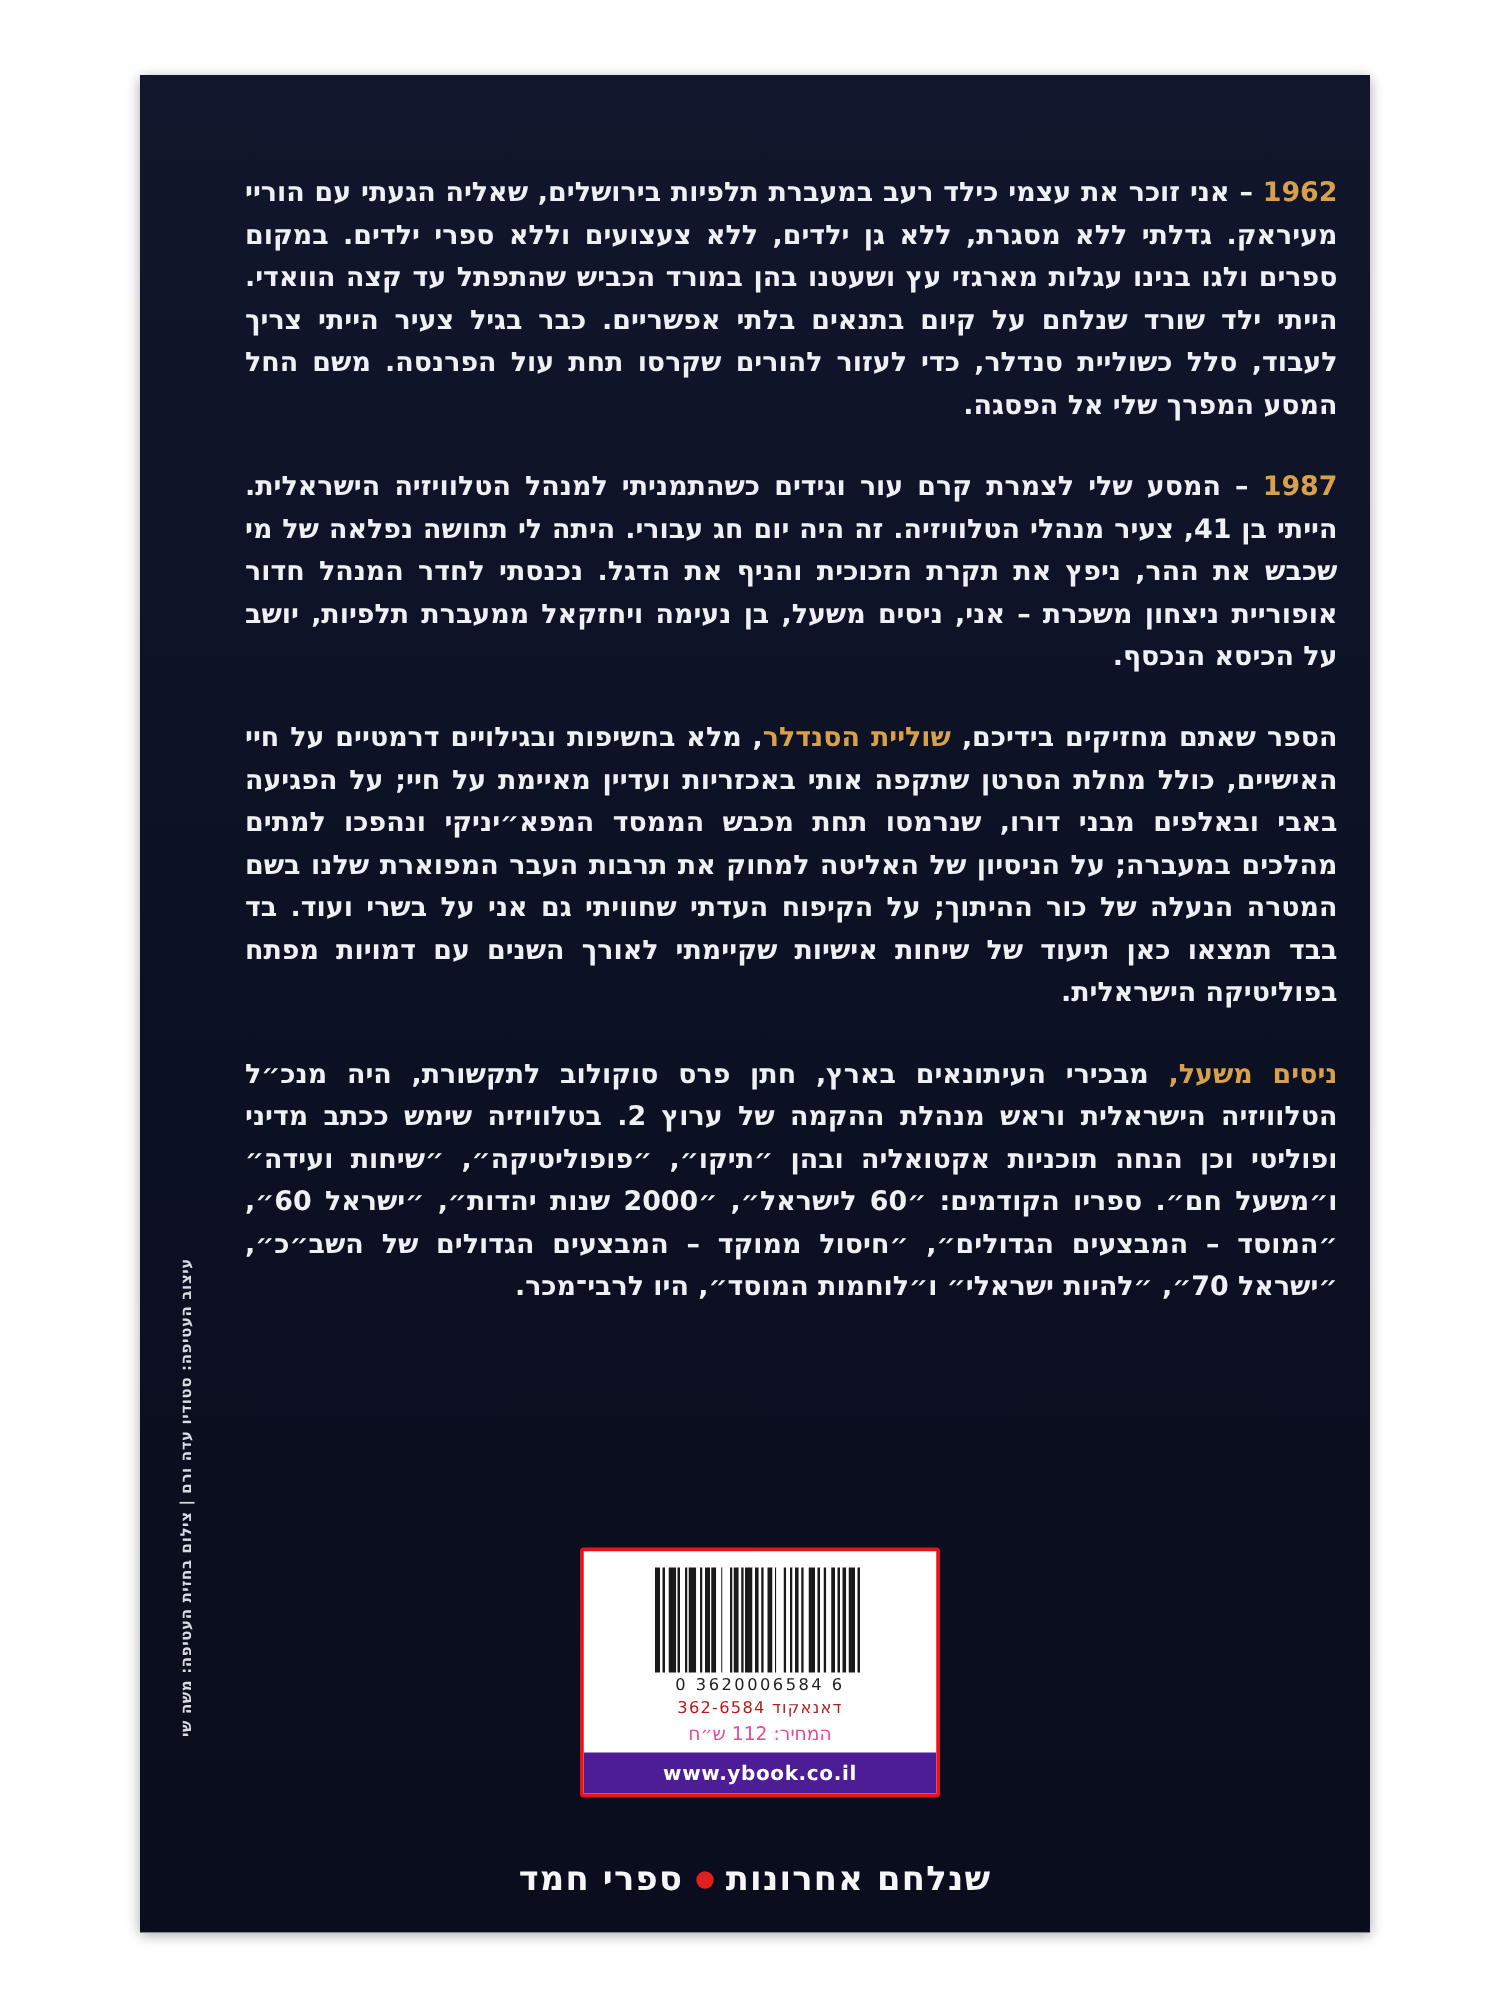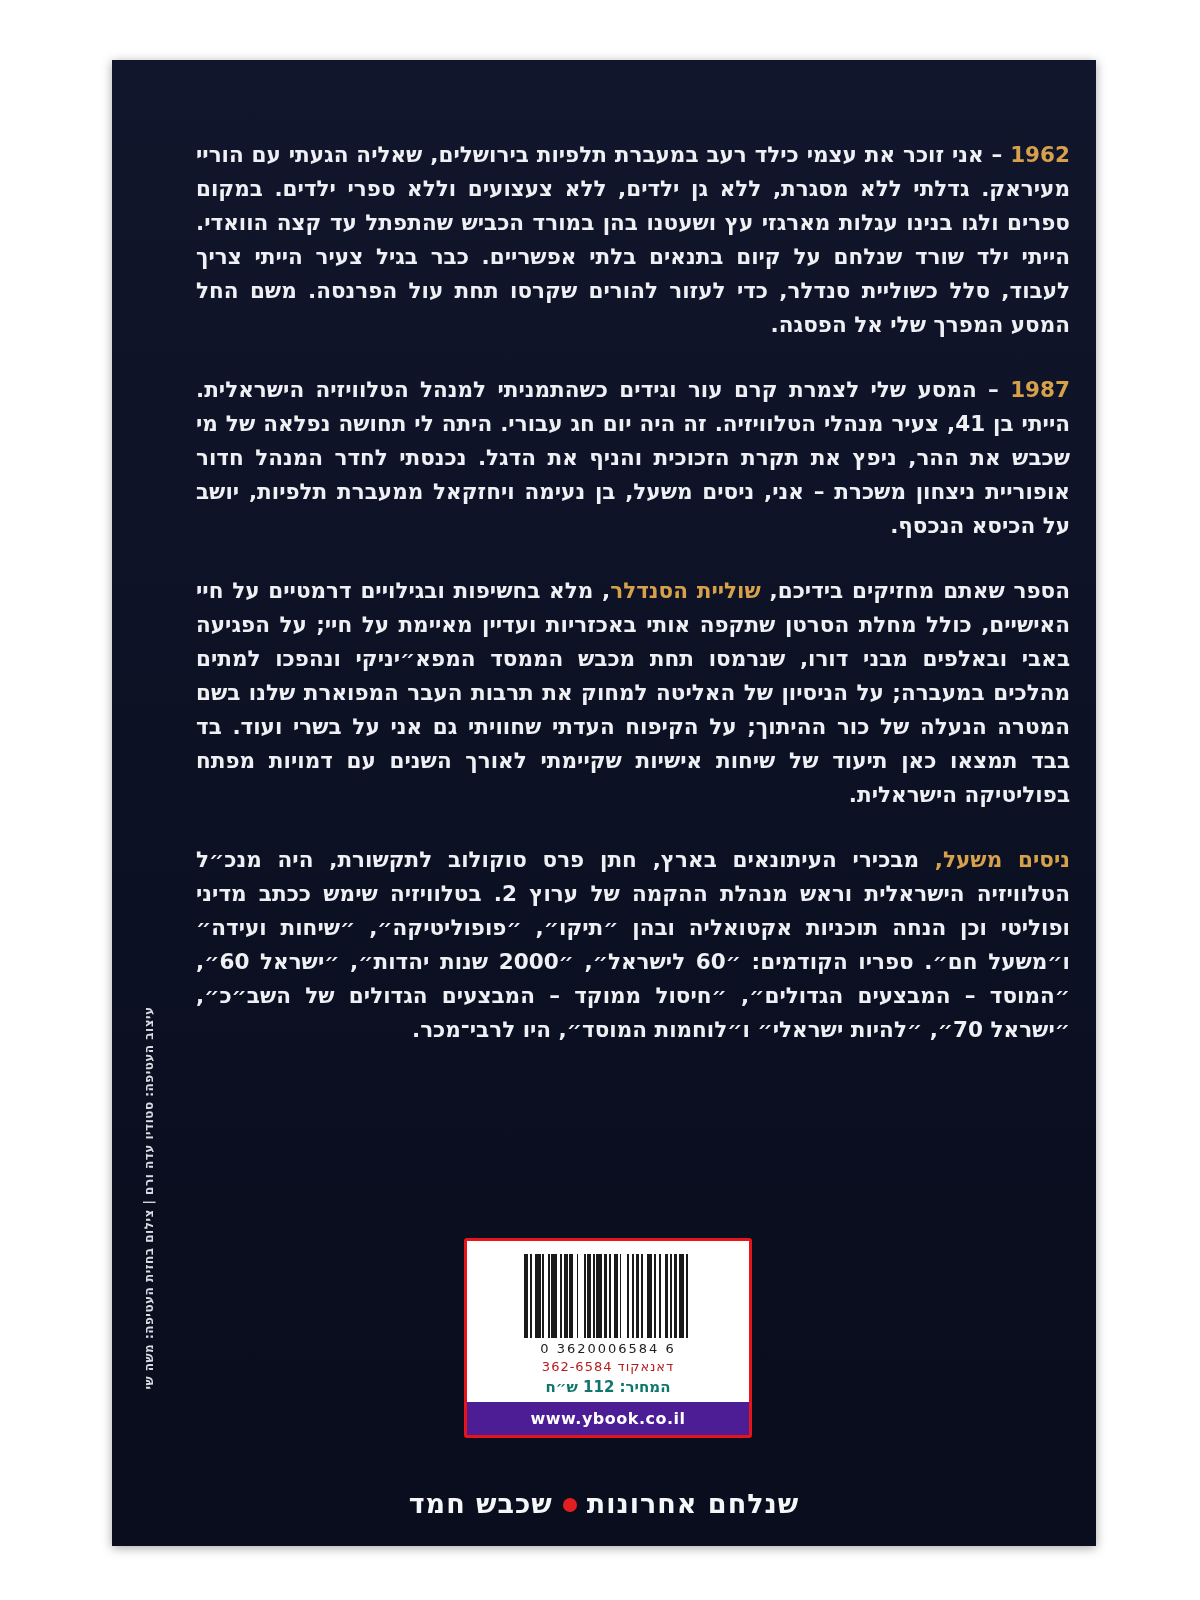--- a/index.html
+++ b/index.html
@@ -33,21 +33,21 @@
   }
   .bars{
     margin-top:13px;height:84px;width:214px;
     display:flex;align-items:stretch;justify-content:center;
   }
   .bars i{display:block;height:100%;}
   .bars i.b{background:#1a1a1a;}
   .bars i.w{background:#ffffff;}
   .ean{color:#222;font-size:13px;letter-spacing:2px;margin-top:3px;}
   .danacode{direction:rtl;color:#b91c1c;font-size:13px;letter-spacing:1px;margin-top:3px;}
-  .price{direction:rtl;color:#0f766e;font-size:15px;font-weight:bold;margin-top:4px;}
+  .price{direction:rtl;color:#ec4899;font-size:15px;font-weight:normal;margin-top:4px;}
   .web-strip{
     margin-top:auto;width:100%;height:33px;background:#4c1d95;
     display:flex;align-items:center;justify-content:center;
   }
   .web-strip span{color:#fff;font-weight:bold;font-size:16px;letter-spacing:.5px;}
   .publisher{
     position:absolute;left:0;right:0;top:1428px;
     direction:rtl;text-align:center;
     color:#f5f6f8;font-size:27px;font-weight:bold;letter-spacing:1px;
   }
@@ -136,16 +136,16 @@
       </div>
     <div class="ean">0 3620006584 6</div>
     <div class="danacode">דאנאקוד  362-6584</div>
     <div class="price">המחיר: 112 ש״ח</div>
     <div class="web-strip">
       <span>www.ybook.co.il</span>
     </div>
   </div>
 
   <div class="publisher">
-    <span>שנלחם אחרונות</span><span class="dot"></span><span>שכבש חמד</span>
+    <span>שנלחם אחרונות</span><span class="dot"></span><span>ספרי חמד</span>
   </div>
 
 </div>
 
 </body></html>

